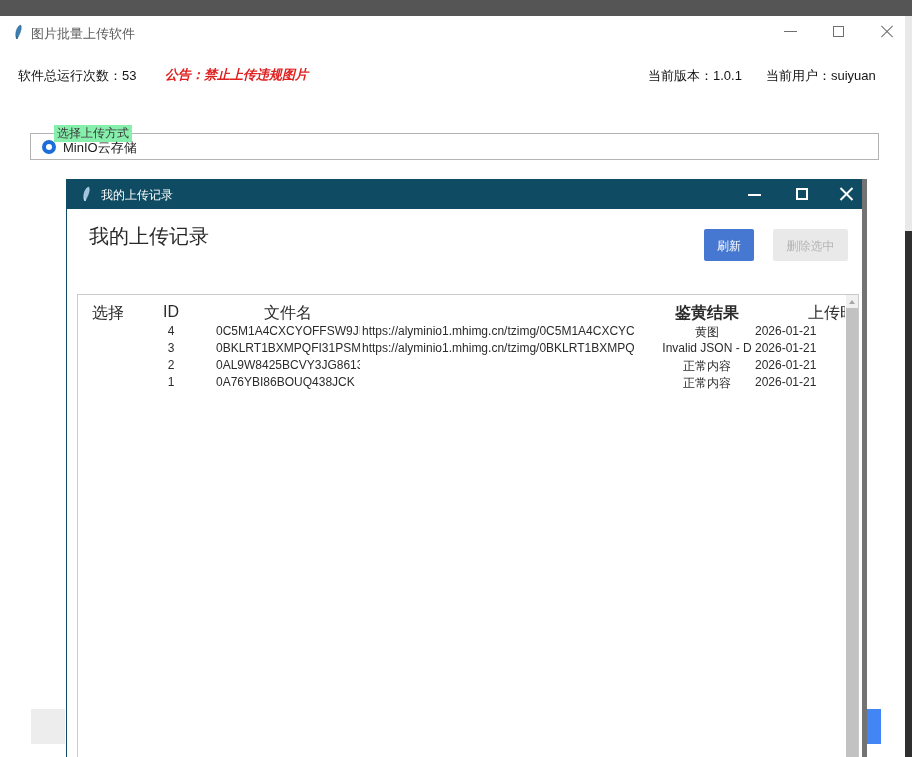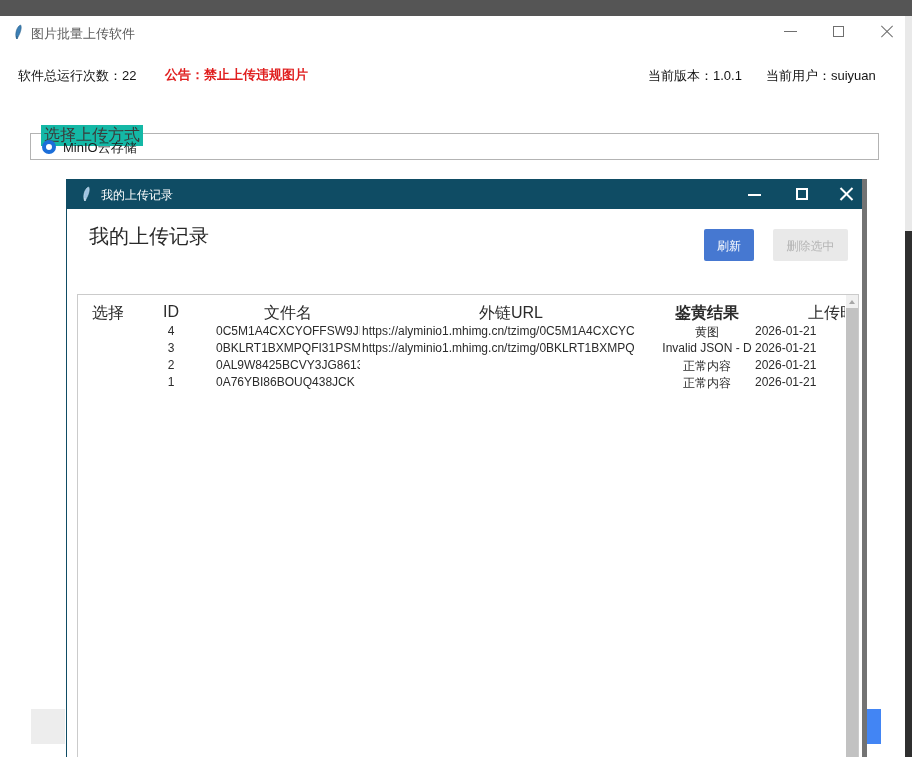--- a/index.html
+++ b/index.html
@@ -21,27 +21,27 @@
   .win-btn{position:absolute;top:7px;width:18px;height:18px;}
   .ic-min{position:absolute;left:2px;top:8px;width:13px;height:0;border-top:1px solid #6f6f6f;}
   .ic-max{position:absolute;left:3px;top:3px;width:11px;height:11px;border:1px solid #6f6f6f;}
   .ic-close{position:absolute;left:2px;top:2px;width:14px;height:14px;}
   .ic-close::before,.ic-close::after{content:"";position:absolute;left:-1px;top:6px;width:16px;height:1px;background:#6f6f6f;}
   .ic-close::before{transform:rotate(45deg);}
   .ic-close::after{transform:rotate(-45deg);}
 
   
   .run-count{position:absolute;left:18px;top:51px;font-size:13px;color:#141414;}
-  .announcement{position:absolute;left:165px;top:50px;font-size:13px;font-weight:bold;color:#e01f1f;}
+  .announcement{position:absolute;left:165px;top:50px;font-size:13px;font-weight:bold;color:#e01f1f;font-style:italic;}
   .version{position:absolute;left:648px;top:51px;font-size:13px;color:#141414;}
   .user{position:absolute;left:766px;top:51px;font-size:13px;color:#141414;}
 
   
   .groupbox{position:absolute;left:30px;top:117px;width:849px;height:27px;border:1px solid #b3b3b3;}
-  .groupbox-legend{position:absolute;left:10px;top:-9px;background:#14b8a6;padding:0 3px;font-size:16px;color:#3a3a3a;}
+  .groupbox-legend{position:absolute;left:23px;top:-9px;background:#86efac;padding:0 3px;font-size:12px;color:#3a3a3a;}
   .radio{position:absolute;left:11px;top:6px;width:14px;height:14px;border-radius:50%;
     border:4px solid #1b6ed9;background:#fff;}
   .radio-label{position:absolute;left:32px;top:5px;font-size:13px;color:#1c1c1c;}
 
   
   .frag-gray{position:absolute;left:31px;top:693px;width:34px;height:35px;background:#ededed;}
   .frag-blue{position:absolute;left:867px;top:693px;width:14px;height:35px;background:#4285f4;}
 
   
   .child{position:absolute;left:66px;top:163px;width:801px;height:594px;background:#fff;
@@ -107,21 +107,21 @@
         <span class="ic-min"></span>
       </span>
     <span class="win-btn" style="left:830px;">
         <span class="ic-max"></span>
       </span>
     <span class="win-btn" style="left:878px;">
         <span class="ic-close"></span>
       </span>
   </div>
 
-  <div class="run-count">软件总运行次数：22</div>
+  <div class="run-count">软件总运行次数：53</div>
   <div class="announcement">公告：禁止上传违规图片</div>
   <div class="version">当前版本：1.0.1</div>
   <div class="user">当前用户：suiyuan</div>
 
   <div class="groupbox">
     <span class="groupbox-legend">选择上传方式</span>
     <span class="radio"></span>
     <span class="radio-label">MinIO云存储</span>
   </div>
 
@@ -150,21 +150,20 @@
 
     <div class="child-heading">我的上传记录</div>
     <button class="btn-refresh">刷新</button>
     <button class="btn-delete" disabled="">删除选中</button>
 
     <div class="rec-table">
 
       <div class="th c-sel">选择</div>
       <div class="th c-id">ID</div>
       <div class="th h-file">文件名</div>
-      <div class="th h-url">外链URL</div>
       <div class="th h-res">鉴黄结果</div>
       <div class="th h-date">上传时间</div>
 
       <div class="rows">
         <div class="row">
           <span class="cell c-id">4</span>
           <span class="cell c-file">0C5M1A4CXCYOFFSW9JI</span>
           <span class="cell c-url">https://alyminio1.mhimg.cn/tzimg/0C5M1A4CXCYC</span>
           <span class="cell c-res">黄图</span>
           <span class="cell c-date">2026-01-21</span>

